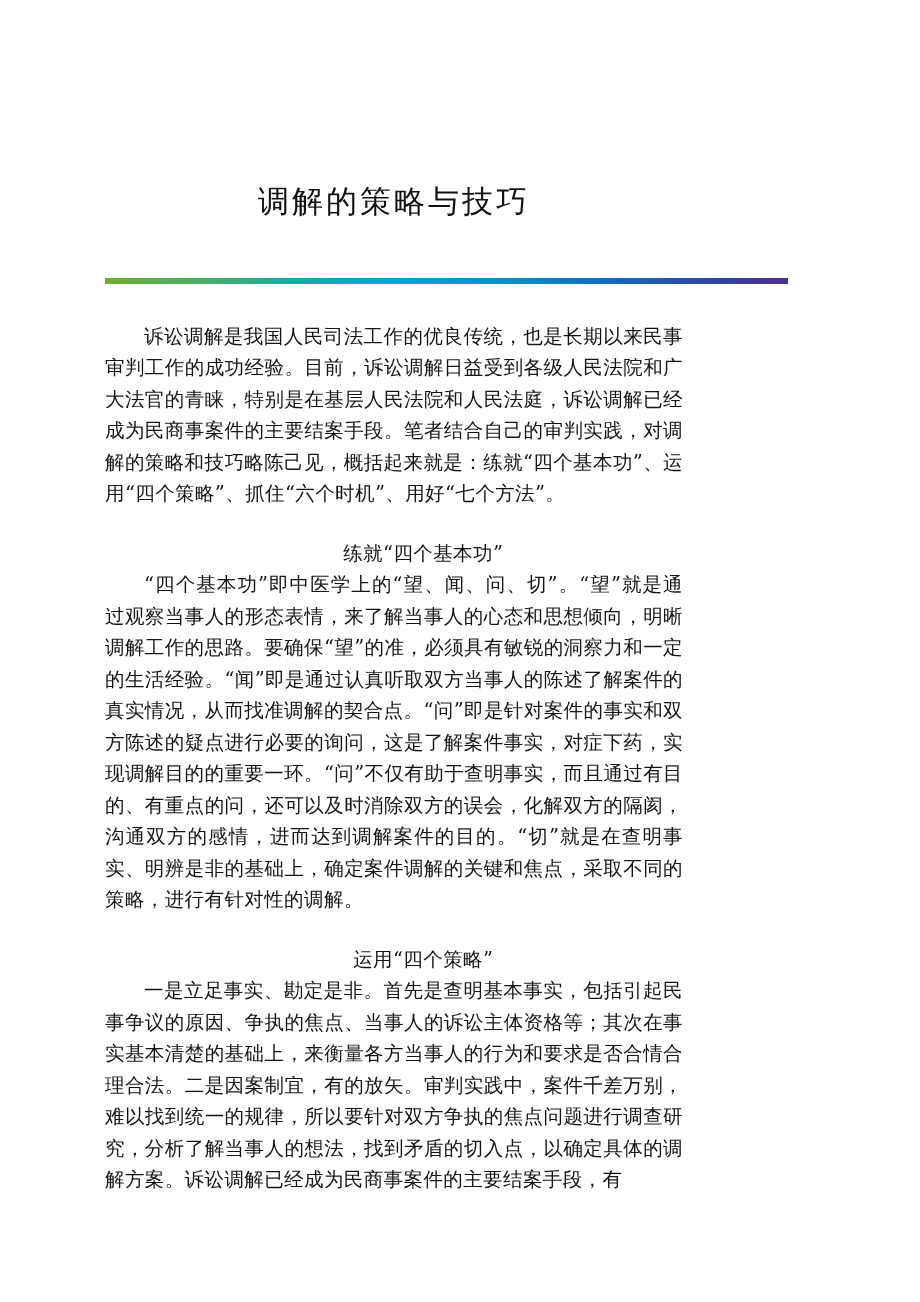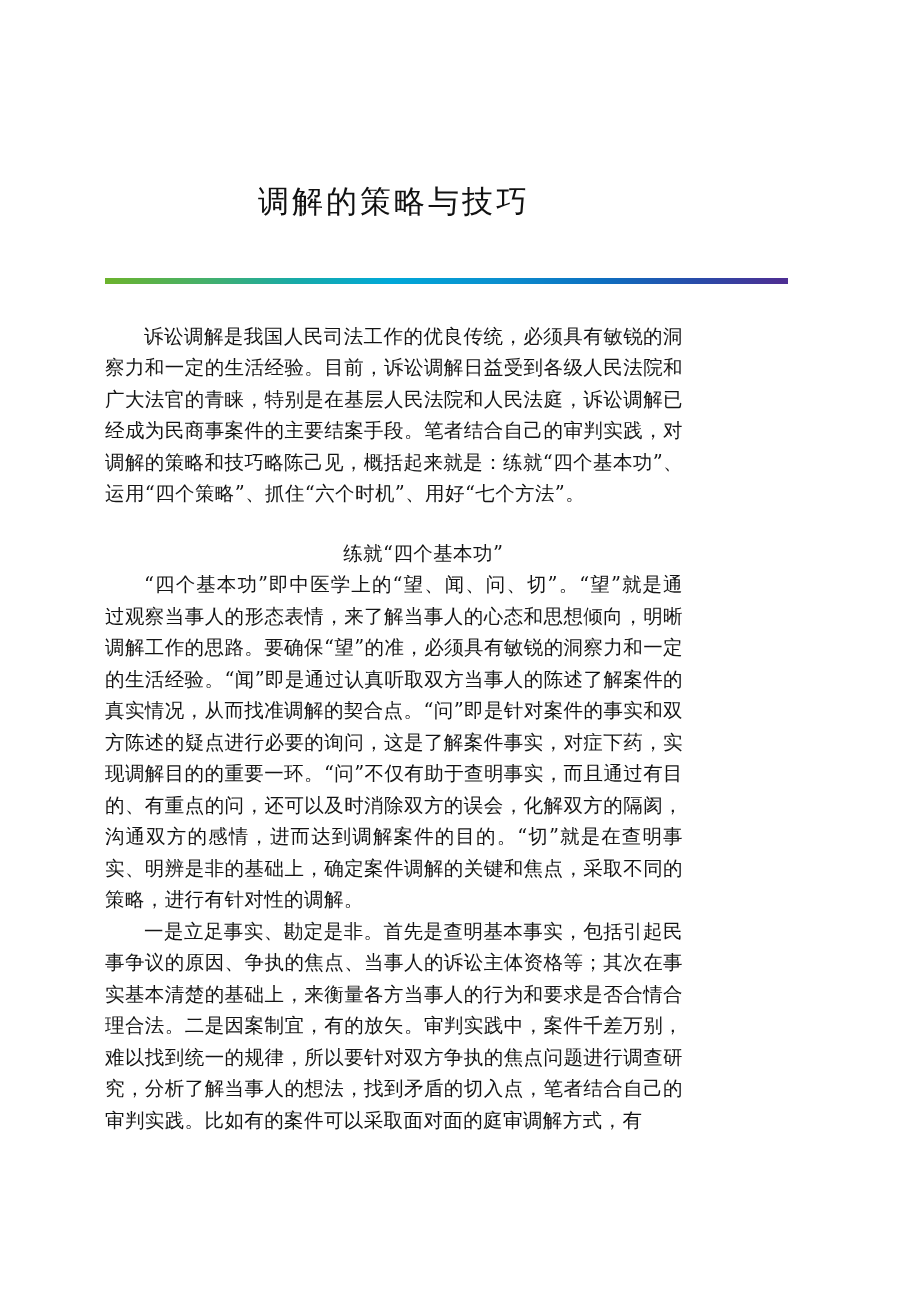--- a/index.html
+++ b/index.html
@@ -84,24 +84,25 @@
 <body>
 
 <div class="page">
 
   <h1 class="doc-title">调解的策略与技巧</h1>
 
   <div class="gradient-rule"></div>
 
   <div class="body-block">
 
-    <p class="para">诉讼调解是我国人民司法工作的优良传统，必须具有敏锐的洞察力和一定的生活经验。目前，诉讼调解日益受到各级人民法院和广大法官的青睐，特别是在基层人民法院和人民法庭，诉讼调解已经成为民商事案件的主要结案手段。笔者结合自己的审判实践，对调解的策略和技巧略陈己见，概括起来就是：练就“四个基本功”、运用“四个策略”、抓住“六个时机”、用好“七个方法”。</p>
+    <p class="para">诉讼调解是我国人民司法工作的优良传统，也是长期以来民事审判工作的成功经验。目前，诉讼调解日益受到各级人民法院和广大法官的青睐，特别是在基层人民法院和人民法庭，诉讼调解已经成为民商事案件的主要结案手段。笔者结合自己的审判实践，对调解的策略和技巧略陈己见，概括起来就是：练就“四个基本功”、运用“四个策略”、抓住“六个时机”、用好“七个方法”。</p>
 
     <p class="subhead">练就“四个基本功”</p>
 
     <p class="para">“四个基本功”即中医学上的“望、闻、问、切”。“望”就是通过观察当事人的形态表情，来了解当事人的心态和思想倾向，明晰调解工作的思路。要确保“望”的准，必须具有敏锐的洞察力和一定的生活经验。“闻”即是通过认真听取双方当事人的陈述了解案件的真实情况，从而找准调解的契合点。“问”即是针对案件的事实和双方陈述的疑点进行必要的询问，这是了解案件事实，对症下药，实现调解目的的重要一环。“问”不仅有助于查明事实，而且通过有目的、有重点的问，还可以及时消除双方的误会，化解双方的隔阂，沟通双方的感情，进而达到调解案件的目的。“切”就是在查明事实、明辨是非的基础上，确定案件调解的关键和焦点，采取不同的策略，进行有针对性的调解。</p>
 
+    <p class="subhead">运用“四个策略”</p>
 
-    <p class="para">一是立足事实、勘定是非。首先是查明基本事实，包括引起民事争议的原因、争执的焦点、当事人的诉讼主体资格等；其次在事实基本清楚的基础上，来衡量各方当事人的行为和要求是否合情合理合法。二是因案制宜，有的放矢。审判实践中，案件千差万别，难以找到统一的规律，所以要针对双方争执的焦点问题进行调查研究，分析了解当事人的想法，找到矛盾的切入点，笔者结合自己的审判实践。比如有的案件可以采取面对面的庭审调解方式，有</p>
+    <p class="para">一是立足事实、勘定是非。首先是查明基本事实，包括引起民事争议的原因、争执的焦点、当事人的诉讼主体资格等；其次在事实基本清楚的基础上，来衡量各方当事人的行为和要求是否合情合理合法。二是因案制宜，有的放矢。审判实践中，案件千差万别，难以找到统一的规律，所以要针对双方争执的焦点问题进行调查研究，分析了解当事人的想法，找到矛盾的切入点，以确定具体的调解方案。诉讼调解已经成为民商事案件的主要结案手段，有</p>
 
   </div>
 
 </div>
 
 </body></html>

